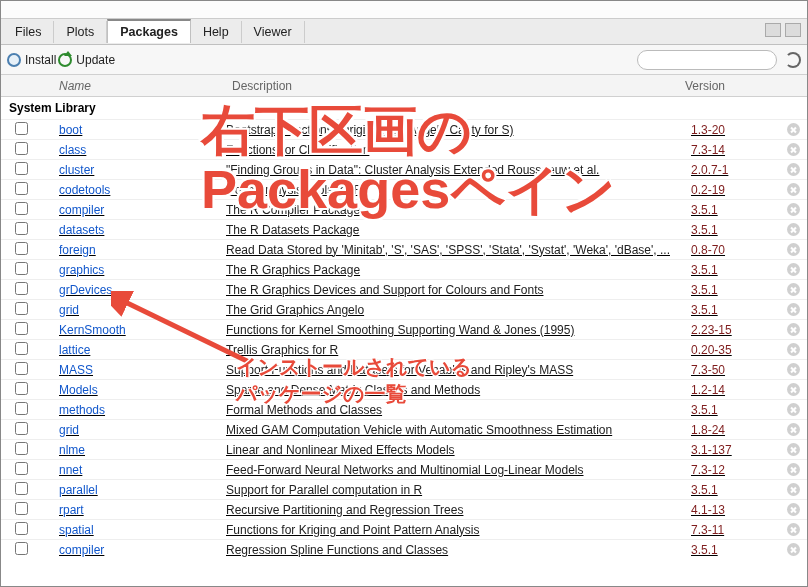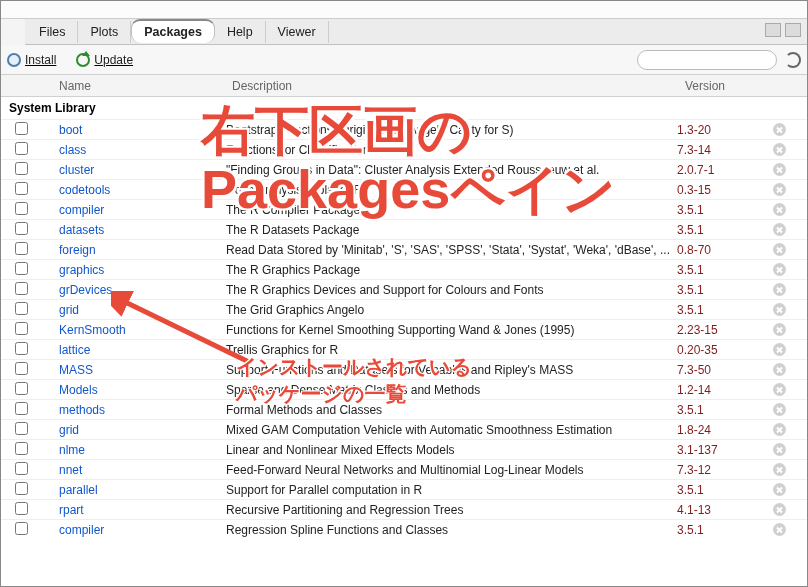--- a/index.html
+++ b/index.html
@@ -19,37 +19,35 @@
     border-bottom: 1px solid #ccc;
   }
   .tabstrip {
     display: flex;
     align-items: center;
     background: #ececec;
     border-bottom: 1px solid #c0c0c0;
     height: 26px;
     padding-left: 2px;
     position: relative;
-    margin-left: 24px;
   }
   .tab {
     padding: 4px 12px;
     font-size: 12.5px;
     border-right: 1px solid #ccc;
     cursor: pointer;
     color: #222;
   }
   .tab.active {
     background: #fff;
     border-top: 2px solid #888;
     border-left: 1px solid #c0c0c0;
     border-right: 1px solid #c0c0c0;
     font-weight: 600;
     margin-top: -1px;
-    border-radius: 9px;
   }
   .win-icons {
     position: absolute;
     right: 6px;
     top: 4px;
     display: flex;
     gap: 4px;
   }
   .win-icons span {
     width: 16px; height: 14px;
@@ -57,22 +55,21 @@
     border: 1px solid #aaa;
     display: inline-block;
   }
   .toolbar {
     display: flex;
     align-items: center;
     height: 30px;
     background: #f7f7f7;
     border-bottom: 1px solid #d0d0d0;
     padding: 0 6px;
-    gap: 20px;
-    text-decoration: underline;
+    gap: 2px;
   }
   .tbtn {
     display: flex;
     align-items: center;
     gap: 4px;
     font-size: 12px;
     color: #222;
     cursor: pointer;
   }
   .icon-circle {
@@ -121,21 +118,21 @@
   .header-row {
     display: flex;
     align-items: center;
     font-size: 12px;
     color: #666;
     background: #f4f4f4;
     border-bottom: 1px solid #d0d0d0;
     height: 22px;
   }
   .col-check { width: 40px; flex: none; }
-  .col-name  { width: 185px; flex: none; padding-left: 18px; }
+  .col-name  { width: 185px; flex: none; padding-left: 18px; font-style: italic; }
   .col-desc  { flex: 1; padding-left: 6px; }
   .col-ver   { width: 92px; flex: none; }
   .col-del   { width: 30px; flex: none; }
   .pkg-scroll {
     height: 490px;
     overflow-y: auto;
     background: #fff;
   }
   .section-header {
     font-weight: 700;
@@ -143,21 +140,22 @@
     padding: 4px 8px;
     color: #000;
     background: #fff;
   }
   .pkg-row {
     display: flex;
     align-items: center;
     height: 20px;
     font-size: 12px;
     border-top: 1px solid #eee;
-    padding-right: 18px;
+    padding-right: 4px;
+    text-decoration: underline;
   }
   .pkg-row input[type="checkbox"] {
     margin-left: 14px;
   }
   .pkg-name {
     color: #1157cc;
     cursor: pointer;
     padding-left: 18px;
     width: 185px;
     flex: none;
@@ -288,21 +286,21 @@
         <div class="pkg-desc">"Finding Groups in Data": Cluster Analysis Extended Rousseeuw et al.</div>
         <div class="pkg-ver">2.0.7-1</div>
         <div class="pkg-del">
           <span class="del-icon"></span>
         </div>
       </div>
       <div class="pkg-row">
         <div class="col-check"><input type="checkbox" style=""></div>
         <a class="pkg-name">codetools</a>
         <div class="pkg-desc">Code Analysis Tools for R</div>
-        <div class="pkg-ver">0.3-15</div>
+        <div class="pkg-ver">0.2-19</div>
         <div class="pkg-del">
           <span class="del-icon"></span>
         </div>
       </div>
       <div class="pkg-row">
         <div class="col-check"><input type="checkbox" style=""></div>
         <a class="pkg-name">compiler</a>
         <div class="pkg-desc">The R Compiler Package</div>
         <div class="pkg-ver">3.5.1</div>
         <div class="pkg-del">
@@ -433,20 +431,29 @@
         <div class="pkg-ver">3.5.1</div>
         <div class="pkg-del">
           <span class="del-icon"></span>
         </div>
       </div>
       <div class="pkg-row">
         <div class="col-check"><input type="checkbox" style=""></div>
         <a class="pkg-name">rpart</a>
         <div class="pkg-desc">Recursive Partitioning and Regression Trees</div>
         <div class="pkg-ver">4.1-13</div>
+        <div class="pkg-del">
+          <span class="del-icon"></span>
+        </div>
+      </div>
+      <div class="pkg-row">
+        <div class="col-check"><input type="checkbox" style=""></div>
+        <a class="pkg-name">spatial</a>
+        <div class="pkg-desc">Functions for Kriging and Point Pattern Analysis</div>
+        <div class="pkg-ver">7.3-11</div>
         <div class="pkg-del">
           <span class="del-icon"></span>
         </div>
       </div>
       <div class="pkg-row">
         <div class="col-check"><input type="checkbox" style=""></div>
         <a class="pkg-name">compiler</a>
         <div class="pkg-desc">Regression Spline Functions and Classes</div>
         <div class="pkg-ver">3.5.1</div>
         <div class="pkg-del">

